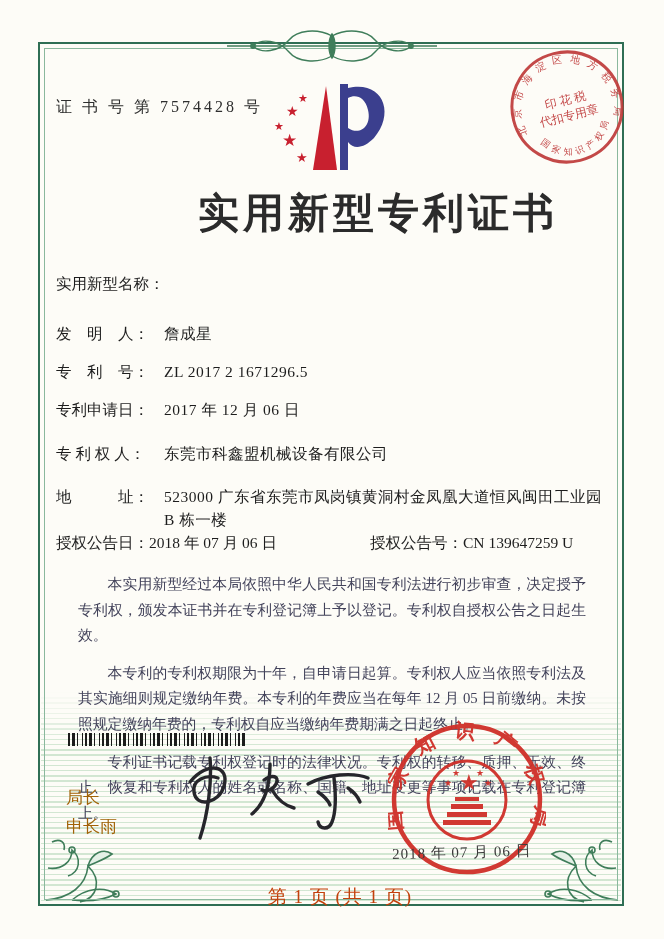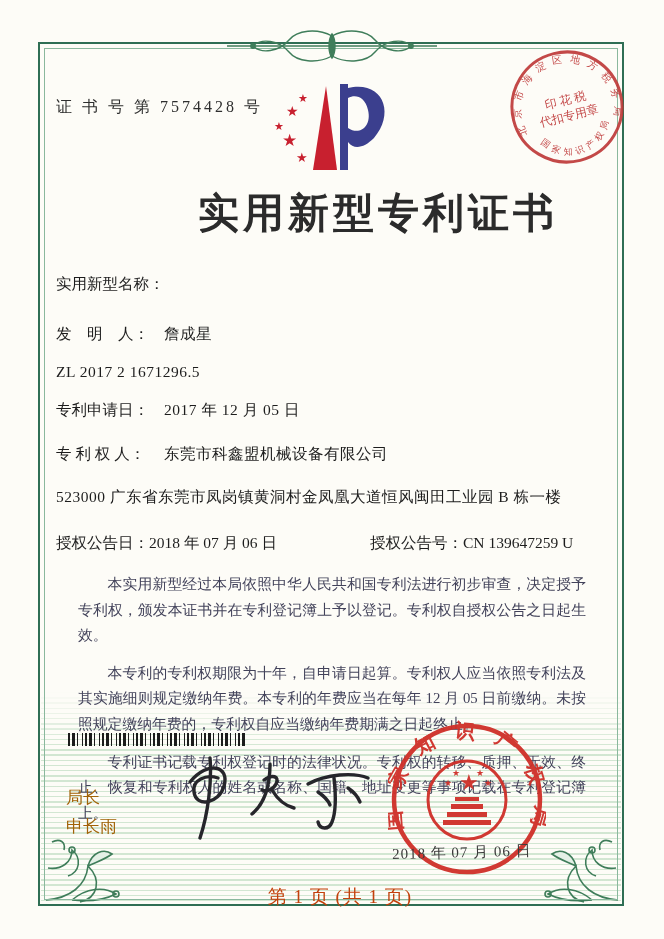--- a/index.html
+++ b/index.html
@@ -137,31 +137,33 @@
   <div class="title">实用新型专利证书</div>
 
   <div class="frow" style="top:272px;left:56px;">
     <span class="lbl">实用新型名称：</span>
   </div>
   <div class="frow" style="top:322px;left:56px;">
     <span class="lbl">发　明　人：</span>
     <span class="val">詹成星</span>
   </div>
   <div class="frow" style="top:360px;left:56px;">
+    <span class="lbl">专　利　号：</span>
     <span class="val">ZL 2017 2 1671296.5</span>
   </div>
   <div class="frow" style="top:398px;left:56px;">
     <span class="lbl">专利申请日：</span>
-    <span class="val">2017 年 12 月 05 日</span>
+    <span class="val">2017 年 12 月 06 日</span>
   </div>
   <div class="frow" style="top:442px;left:56px;">
     <span class="lbl">专 利 权 人：</span>
     <span class="val">东莞市科鑫盟机械设备有限公司</span>
   </div>
   <div class="frow" style="top:485px;left:56px;">
+    <span class="lbl">地　　　址：</span>
     <span class="val">523000 广东省东莞市凤岗镇黄洞村金凤凰大道恒风闽田工业园 B 栋一楼</span>
   </div>
 
   <div class="grant-row">
     <span>授权公告日：</span><span>2018 年 07 月 06 日</span>
     <span class="grant-no">
       <span>授权公告号：</span><span>CN 139647259 U</span>
     </span>
   </div>
 

